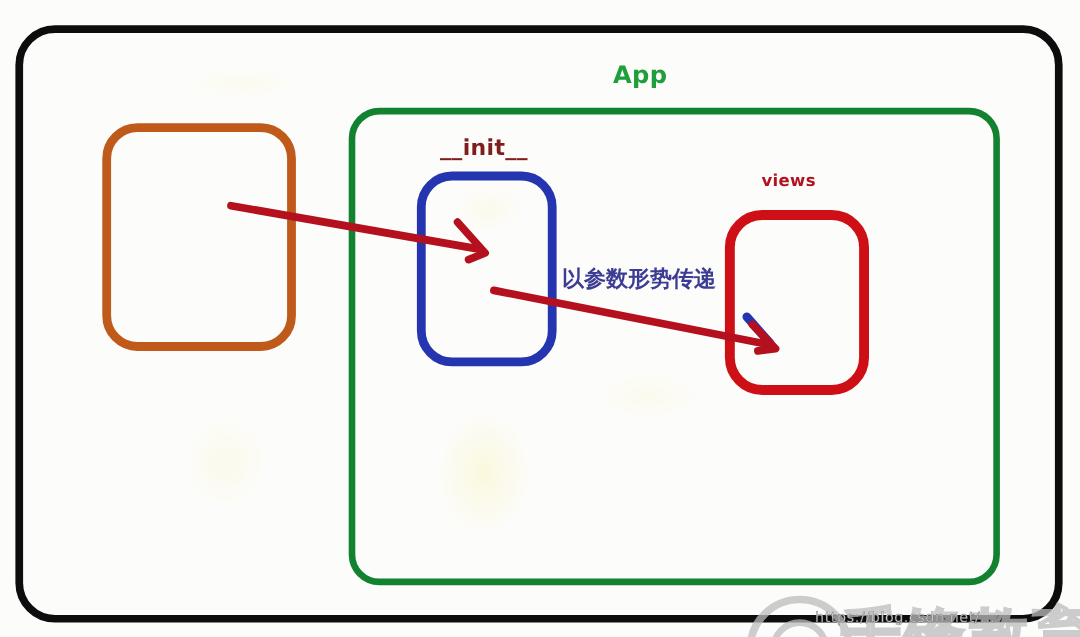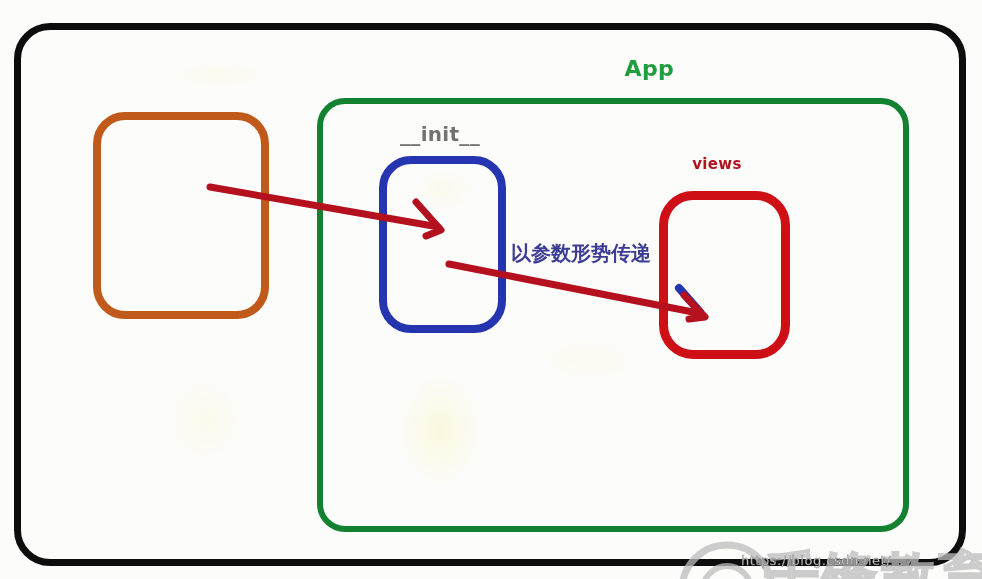--- a/index.html
+++ b/index.html
@@ -56,22 +56,22 @@
   }
   
   .lbl {
     position: absolute;
     text-align: center;
     font-weight: 600;
     white-space: nowrap;
     letter-spacing: 0.3px;
   }
   .lbl-manage { left: 88px;  top: 76px;  width: 170px; font-size: 19px; color: #b9641f; }
-  .lbl-app    { left: 490px; top: 56px;  width: 184px; font-size: 22px; color: #1f9e3c; text-align: right; }
-  .lbl-init   { left: 355px; top: 122px; width: 170px; font-size: 20px; color: #737373; }
+  .lbl-app    { left: 490px; top: 56px;  width: 184px; font-size: 22px; color: #1f9e3c; }
+  .lbl-init   { left: 355px; top: 122px; width: 170px; font-size: 20px; color: #7f1d1d; }
   .lbl-views  { left: 632px; top: 155px; width: 170px; font-size: 15px; color: #b01220; }
   .lbl-lazy   { left: 642px; top: 241px; width: 170px; font-size: 20px; color: #3b4ba6; font-weight: 600; }
   .note {
     position: absolute;
     left: 511px; top: 240px;
     font-size: 20px;
     font-weight: 600;
     color: #3c3c94;
     white-space: nowrap;
   }

